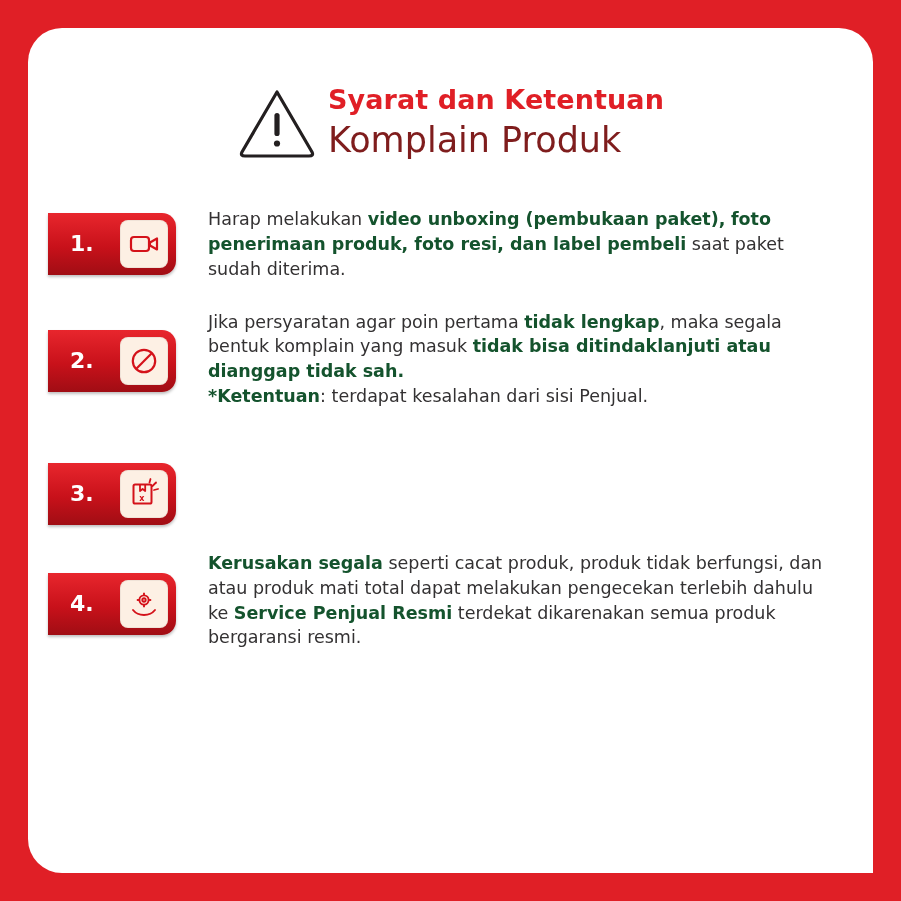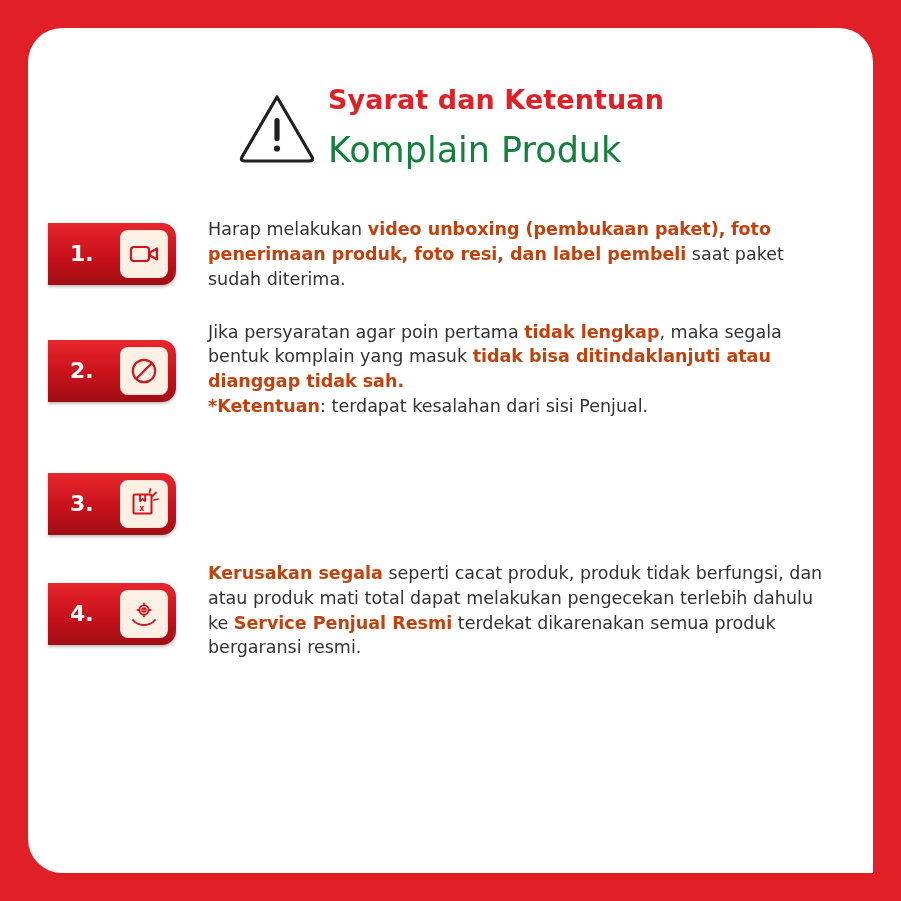--- a/index.html
+++ b/index.html
@@ -53,25 +53,25 @@
   }
   .title-top {
     color: #e01f26;
     font-size: 27px;
     font-weight: bold;
     letter-spacing: 0.1px;
     line-height: 1.15;
     font-family: "DejaVu Sans", sans-serif;
   }
   .title-main {
-    color: #15803d;
+    color: #7f1d1d;
     font-size: 35px;
     font-weight: normal;
     line-height: 1.2;
-    margin-top: 14px;
+    margin-top: 4px;
     font-family: "DejaVu Sans", sans-serif;
   }
 
   
   .list {
     margin-top: 44px;
     padding-left: 14px;
     padding-right: 48px;
   }
   .row {
@@ -121,21 +121,21 @@
 
   .text {
     flex: 1 1 auto;
     padding-left: 32px;
     padding-top: 2px;
     color: #333132;
     font-size: 17.5px;
     line-height: 1.42;
     font-family: "DejaVu Sans", sans-serif;
   }
-  .text b { font-weight: bold; color: #c2410c; }
+  .text b { font-weight: bold; color: #14532d; }
 
   
   .row-1 .badge { margin-top: 8px; }
   .row-2 .badge { margin-top: 22px; }
   .row-3 .badge { margin-top: 32px; }
   .row-4 .badge { margin-top: 24px; }
 
   .row-2 { margin-bottom: 22px; }
   .row-3 { margin-bottom: 24px; }
 </style>

